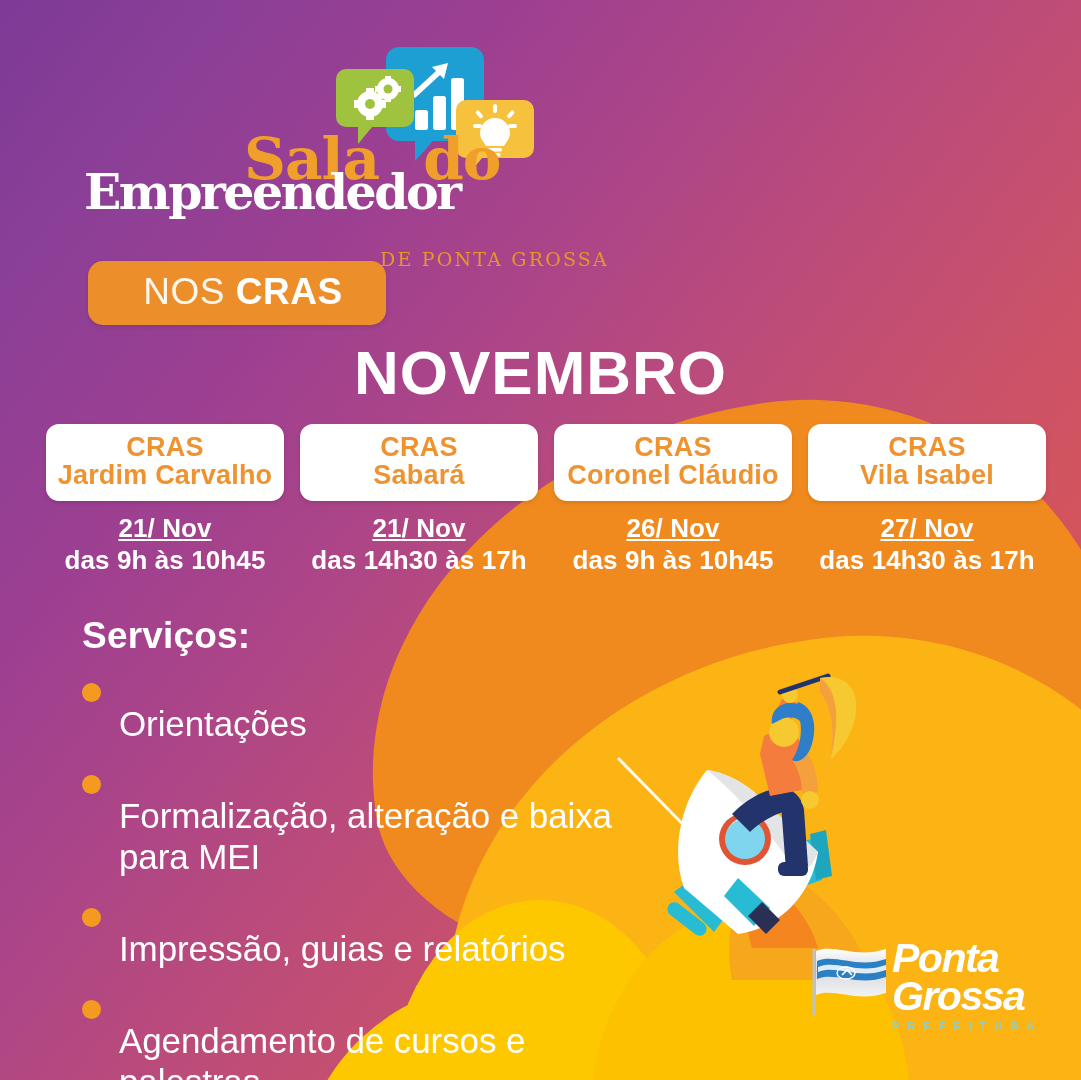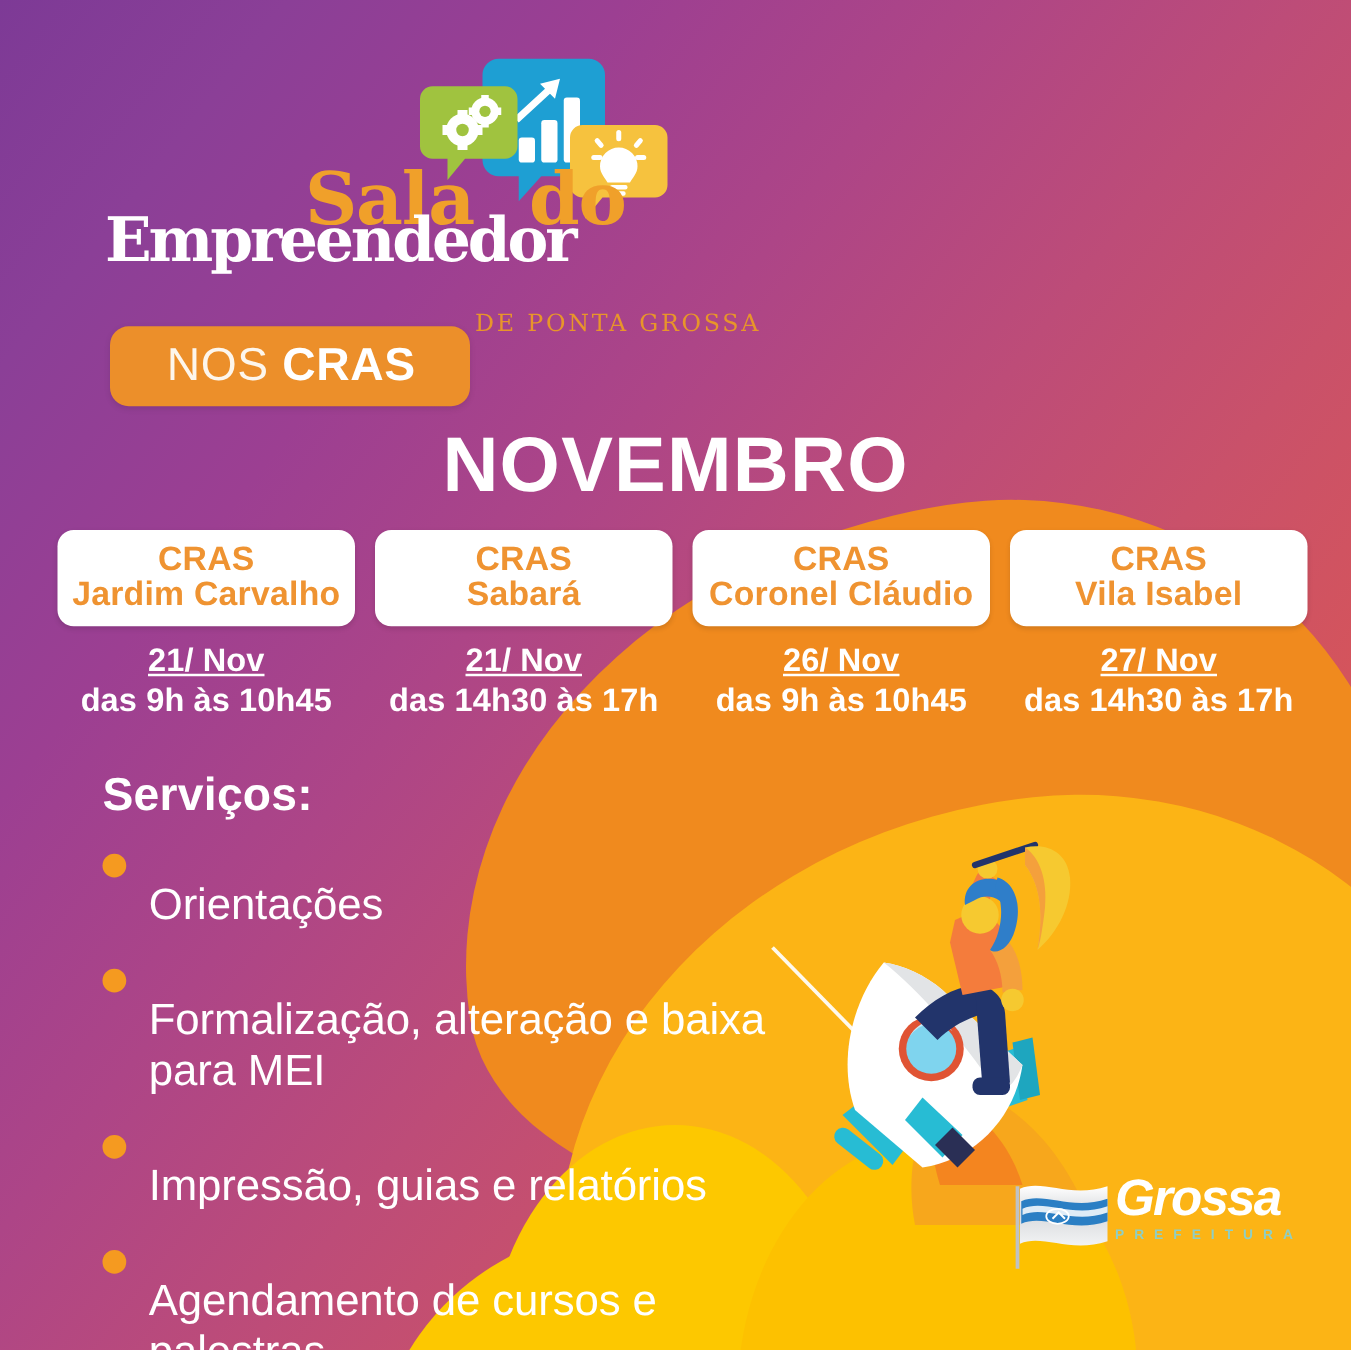--- a/index.html
+++ b/index.html
@@ -81,21 +81,21 @@
   }
   .logo-sub{
     position:absolute;left:296px;top:118px;
     font-family:"DejaVu Serif", serif;
     font-size:19px;font-weight:400;color:#e8952a;
     letter-spacing:2.2px;white-space:nowrap;
   }
   #badge-cras{
     position:absolute;left:88px;top:261px;
     background:#ec8f2a;border-radius:15px;
-    padding:10px 30px 12px 32px;
+    padding:10px 30px 12px 42px;
     min-width:226px;text-align:center;
     box-shadow:0 2px 5px rgba(0,0,0,.10);
   }
   #badge-cras .t{
     font-size:37px;color:#fdf6ec;letter-spacing:.5px;
     font-family:"Liberation Sans", sans-serif;font-weight:400;
     white-space:nowrap;
   }
   #badge-cras .t b{font-weight:700;color:#ffffff;}
 
@@ -362,18 +362,19 @@
         </linearGradient>
       </defs>
       <path d="M4 8 C22 0 44 16 74 6 L74 50 C44 60 22 44 4 52 z" fill="url(#silv)"></path>
       <path d="M5 18 C23 10 45 26 74 16 L74 34 C45 44 23 28 5 36 z" fill="#2b7fc4"></path>
       <path d="M6 24 C24 16 46 32 74 22 L74 27 C46 37 24 21 6 29 z" fill="#ffffff" opacity=".85"></path>
       <ellipse cx="34" cy="30" rx="9" ry="6" fill="none" stroke="#ffffff" stroke-width="1.4"></ellipse>
       <path d="M30 32 l5 -5 5 5" stroke="#ffffff" stroke-width="1.6" fill="none"></path>
       <path d="M2 6 L2 72" stroke="#bfc2c5" stroke-width="3"></path>
     </svg>
     <div class="pg-text">
+      <div class="pg-l1">Ponta</div>
       <div class="pg-l2">Grossa</div>
       <div class="pg-l3">PREFEITURA</div>
     </div>
   </div>
 
 </div>
 
 </body></html>

